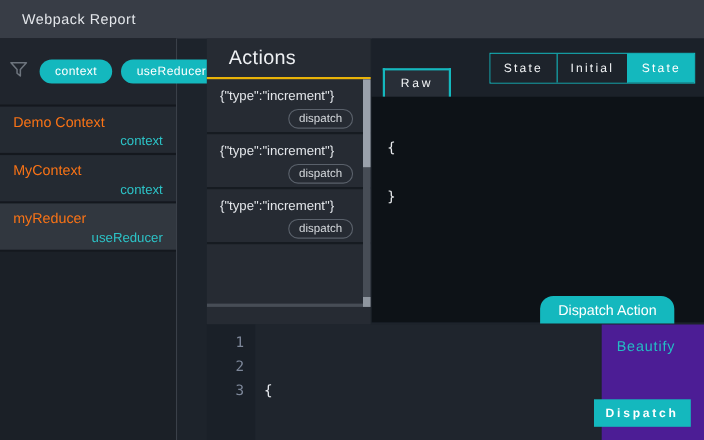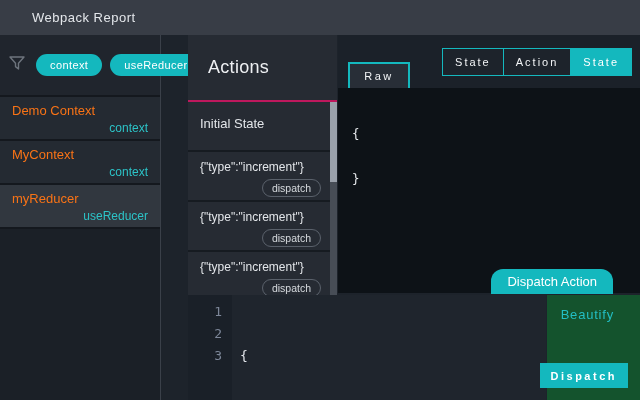--- a/index.html
+++ b/index.html
@@ -3,42 +3,42 @@
 <meta charset="utf-8">
 <style>
   * { margin:0; padding:0; box-sizing:border-box; }
   html,body { width:640px; height:400px; overflow:hidden; background:#14191f;
     font-family:"Liberation Sans", sans-serif; }
   .app { position:relative; width:640px; height:400px; background:#1d232b; }
 
   
   .header { position:absolute; left:0; top:0; width:640px; height:35px;
     background:#383d46; display:flex; align-items:center; padding-left:20px; }
-  .header-title { color:#e4e7eb; font-size:13px; letter-spacing:.5px;margin-left:12px; }
+  .header-title { color:#e4e7eb; font-size:13px; letter-spacing:.5px; }
 
   
   .sidebar { position:absolute; left:0; top:35px; width:161px; height:365px;
     background:#1b2027; border-right:1px solid #3a4049; }
   .filter-row { height:62px; display:flex; align-items:center; gap:8px;
     padding:0 8px 0 8px; background:#20252d; border-bottom:2px solid #14181e; }
   .funnel { flex:0 0 auto; margin-right:2px; }
   .pill { background:#14b8be; color:#ffffff; font-size:11px; border:none;
     border-radius:12px; padding:5px 14px; letter-spacing:.4px; cursor:pointer; }
   .side-item { height:44px; background:#242a32; border-bottom:2px solid #14181e;
     padding:6px 12px 4px 12px; display:flex; flex-direction:column;
     justify-content:space-between; cursor:pointer; }
   .side-item.selected { background:#31373f; }
   .side-item-name { color:#f97316; font-size:13px; }
   .side-item-tag { color:#2cc3c7; font-size:12px; text-align:right; }
 
   
   .actions-col { position:absolute; left:188px; top:35px; width:149px; height:260px;
     background:#262b33; }
-  .actions-header { height:67px; display:flex; align-items:center; padding-left:20px;
-    border-bottom:2px solid #be185d; }
+  .actions-header { height:37px; display:flex; align-items:center; padding-left:20px;
+    border-bottom:2px solid #eab308; }
   .actions-title { color:#eef0f3; font-size:18px; letter-spacing:.3px; }
   .actions-list { position:relative; height:207px; overflow:hidden; }
   .action-item { height:50px; border-bottom:2px solid #161b21; padding:8px 16px 6px 12px;
     display:flex; flex-direction:column; justify-content:flex-start; cursor:pointer; }
   .action-label { color:#e3e6ea; font-size:12px; }
   .action-label.lg { font-size:13px; padding-top:6px; }
   .dispatch-chip { align-self:flex-end; margin-top:5px; background:transparent;
     border:1px solid #5a616b; border-radius:9px; color:#d6dade; font-size:10.5px;
     padding:2px 9px; cursor:pointer; font-family:"Liberation Sans", sans-serif; }
   .v-scrollbar { position:absolute; right:0; top:0; width:7px; height:100%;
@@ -81,21 +81,21 @@
   
   .editor { position:absolute; left:188px; top:295px; width:358px; height:105px;
     background:#1f252d; display:flex;
     font-family:"DejaVu Sans Mono", monospace; font-size:13px; line-height:22px; }
   .gutter { width:44px; background:#1a2028; color:#7d8799; text-align:right;
     padding:6px 10px 0 0; }
   .code { padding:6px 0 0 8px; white-space:pre; color:#e6e9ee; }
 
   
   .dispatch-panel { position:absolute; left:547px; top:295px; width:93px; height:105px;
-    background:#14532d; }
+    background:#4c1d95; }
   .beautify-link { position:absolute; top:12px; right:26px; color:#23bec4;
     font-size:13px; letter-spacing:.8px; background:none; border:none; cursor:pointer;
     font-family:"Liberation Sans", sans-serif; }
   .dispatch-btn { position:absolute; right:12px; bottom:12px; height:25px;
     background:#14b8be; color:#ffffff; border:none; font-size:11px; font-weight:bold;
     letter-spacing:2.5px; padding:0 11px; cursor:pointer;
     font-family:"Liberation Sans", sans-serif; }
 </style>
 </head>
 <body>
@@ -130,23 +130,20 @@
       <div class="side-item-tag">useReducer</div>
     </div>
   </div>
 
   <div class="actions-col">
     <div class="actions-header">
       <span class="actions-title">Actions</span>
     </div>
     <div class="actions-list">
       <div class="action-item">
-        <div class="action-label lg">Initial State</div>
-      </div>
-      <div class="action-item">
         <div class="action-label">{"type":"increment"}</div>
         <button class="dispatch-chip">dispatch</button>
       </div>
       <div class="action-item">
         <div class="action-label">{"type":"increment"}</div>
         <button class="dispatch-chip">dispatch</button>
       </div>
       <div class="action-item">
         <div class="action-label">{"type":"increment"}</div>
         <button class="dispatch-chip">dispatch</button>
@@ -158,21 +155,21 @@
       <div class="scroll-corner"></div>
     </div>
   </div>
 
   <div class="state-panel">
     <div class="raw-tab">
       <span class="raw-tab-label">Raw</span>
     </div>
     <div class="view-tabs">
       <button class="view-tab">State</button>
-      <button class="view-tab">Action</button>
+      <button class="view-tab">Initial</button>
       <button class="view-tab active">State</button>
     </div>
     <div class="state-content">
       <div class="diff-line">{</div>
       <div class="diff-line">}</div>
     </div>
     <button class="dispatch-action-btn">Dispatch Action</button>
   </div>
 
   <div class="editor">

